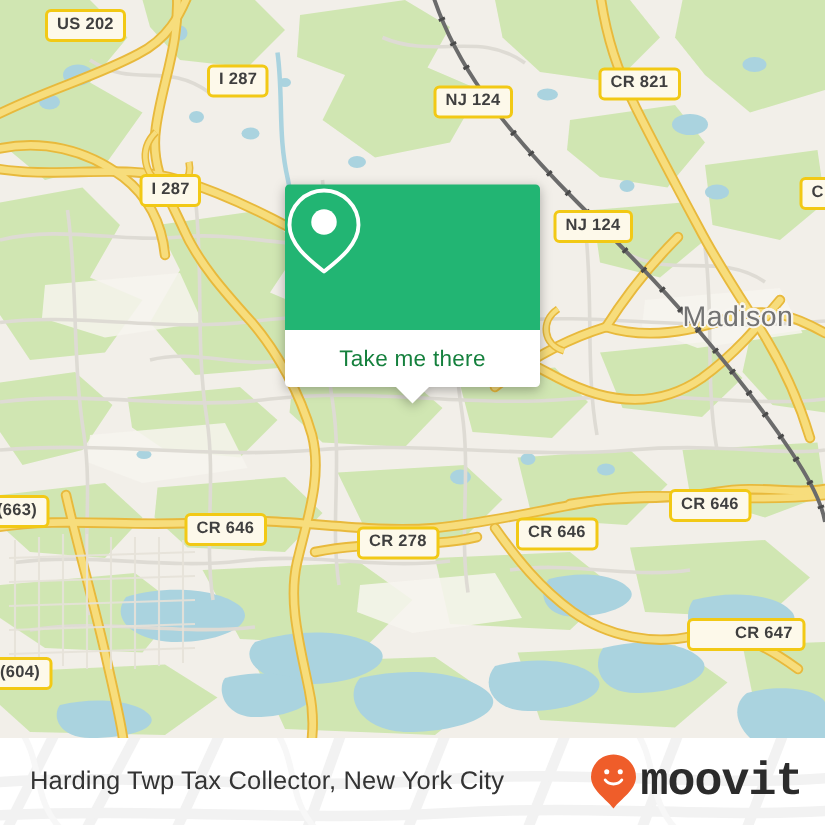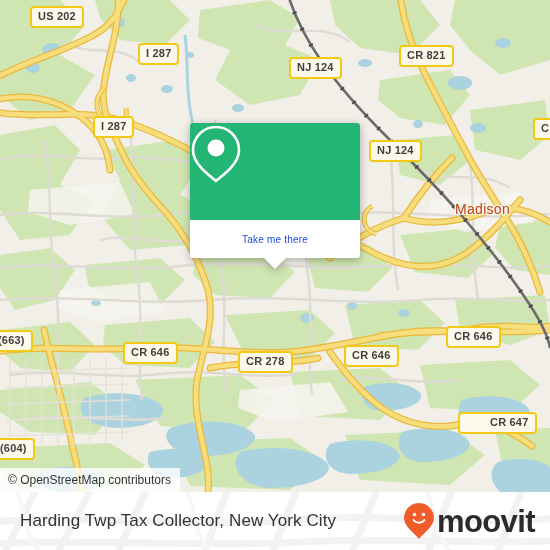--- a/index.html
+++ b/index.html
@@ -30,22 +30,22 @@
     line-height:1;
     padding:3px 6px 4px 6px;
     white-space:nowrap;
     letter-spacing:.2px;
     box-sizing:border-box;
   }
 
   
   .place-label{
     position:absolute;
-    color:#c2410c;
-    font-size:14px;
+    color:#737373;
+    font-size:19px;
     letter-spacing:.3px;
     white-space:nowrap;
     text-shadow:
       -1.4px 0 #f7f5f0, 1.4px 0 #f7f5f0, 0 -1.4px #f7f5f0, 0 1.4px #f7f5f0,
       -1px -1px #f7f5f0, 1px 1px #f7f5f0, 1px -1px #f7f5f0, -1px 1px #f7f5f0;
   }
 
   
   .popup{
     position:absolute;
@@ -60,21 +60,21 @@
     display:flex;align-items:center;justify-content:center;
   }
   .popup-body{
     background:#ffffff;
     height:38px;
     display:flex;align-items:center;justify-content:center;
     position:relative;
     border-radius:0 0 3px 3px;
   }
   .popup-body .cta{
-    color:#1d4ed8;font-size:10px;letter-spacing:.2px;
+    color:#15803d;font-size:15px;letter-spacing:.2px;
   }
   .popup-tail{
     position:absolute;left:50%;bottom:-11px;transform:translateX(-50%);
     width:0;height:0;
     border-left:11px solid transparent;
     border-right:11px solid transparent;
     border-top:11px solid #ffffff;
   }
 
   
@@ -96,21 +96,21 @@
   }
   .footer-watermark{position:absolute;left:0;top:0;}
   .footer-title{
     position:absolute;left:20px;top:0;height:58px;
     display:flex;align-items:center;
     color:#333333;font-size:17px;letter-spacing:.1px;
     white-space:nowrap;
   }
   .footer-logo{
     position:absolute;right:15px;top:0;height:58px;
-    display:flex;align-items:center;gap:2px;
+    display:flex;align-items:center;gap:2px;font-family:Liberation Mono, monospace;
   }
   .logo-word{
     color:#2b2b2b;font-size:31px;font-weight:bold;letter-spacing:-.6px;
     line-height:1;
   }
 </style>
 </head>
 <body>
 
 <div id="app">
@@ -301,21 +301,20 @@
           <path d="M26 4 C13.3 4 3 14.3 3 27 C3 40 16 50 26 58 C36 50 49 40 49 27 C49 14.3 38.7 4 26 4 Z" fill="none" stroke="#ffffff" stroke-width="2.6" stroke-linejoin="round"></path>
           <circle cx="26" cy="25" r="8.5" fill="#ffffff"></circle>
         </svg>
       </div>
       <div class="popup-body">
         <span class="cta">Take me there</span>
         <span class="popup-tail"></span>
       </div>
     </div>
 
-    <div class="attribution">© OpenStreetMap contributors</div>
   </div>
 
   <div class="footer">
     <svg class="footer-watermark" width="550" height="58" viewBox="0 0 550 58">
       <rect x="0" y="0" width="550" height="58" fill="#ffffff"></rect>
       <g stroke="#f2f2f2" stroke-width="7" fill="none">
         <path d="M40,-10 L5,60"></path>
         <path d="M95,-10 L58,60"></path>
         <path d="M150,-10 L118,60"></path>
         <path d="M230,-10 L205,60"></path>

